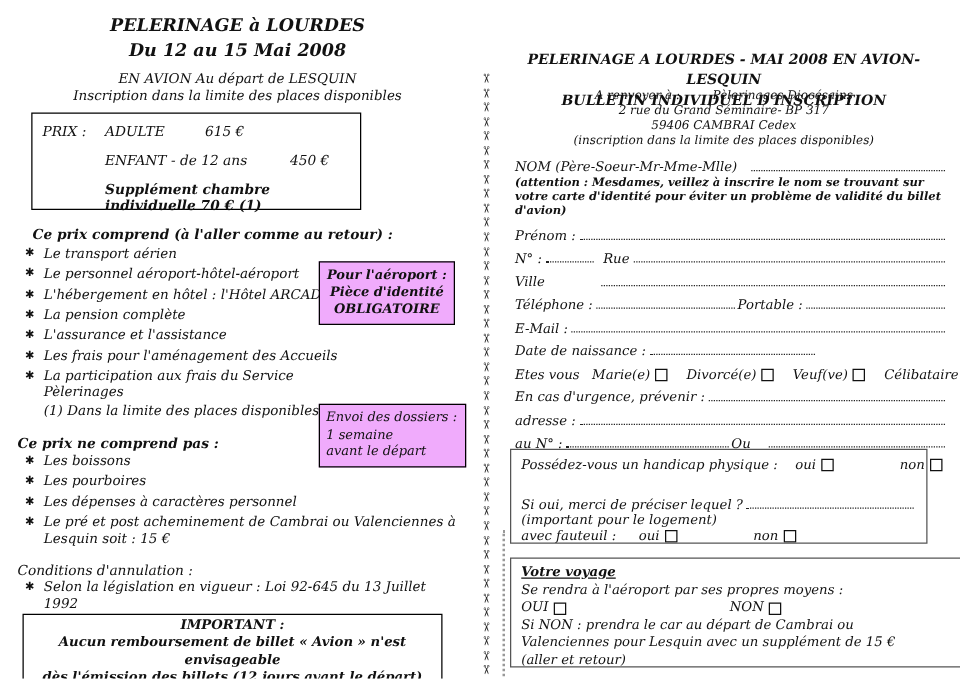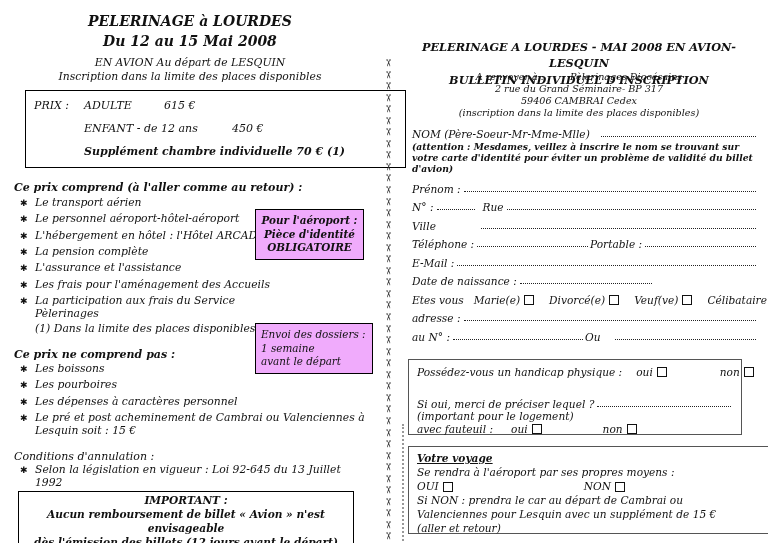--- a/index.html
+++ b/index.html
@@ -5,21 +5,21 @@
   html,body{margin:0;padding:0;background:#fff;}
   .page{position:relative;width:768px;height:543px;background:#ffffff;overflow:hidden;
         font-family:"DejaVu Serif","Liberation Serif",serif;font-style:italic;color:#111;}
   .b{font-weight:bold;}
   .pre{white-space:pre-line;}
   
   .l-titles{position:absolute;left:40px;top:11px;width:300px;text-align:center;
             font-weight:bold;font-size:14px;line-height:1.45;}
   .l-subs{position:absolute;left:10px;top:56px;width:360px;text-align:center;
           font-size:10.8px;line-height:1.3;}
-  .pricebox{position:absolute;left:25px;top:90px;width:381px;height:78px;border:1.6px solid #000;
+  .pricebox{position:absolute;left:25px;top:90px;width:264px;height:78px;border:1.6px solid #000;
             font-size:11px;padding:8px 0 0 8px;box-sizing:border-box;}
   .pricerow{display:flex;margin-bottom:10px;}
   .pr-label{flex:0 0 50px;}
   .pr-name{flex:0 0 80px;}
   .pr-name2{flex:0 0 148px;}
   .pr-indent{margin-left:50px;display:flex;}
   .sec-head{position:absolute;font-weight:bold;font-size:11px;left:14px;}
   .sec-head.normal{font-weight:normal;}
   .blist{position:absolute;left:20px;margin:0;padding:0;list-style:none;font-size:10.8px;}
   .blist li{display:flex;line-height:1.18;margin-bottom:3.6px;}
@@ -95,21 +95,21 @@
     </div>
     <div class="pricerow pr-indent">
       <span class="pr-name2">ENFANT  - de 12 ans</span>
       <span>450 €</span>
     </div>
     <div class="pricerow pr-indent b">
       <span>Supplément chambre individuelle 70 € (1)</span>
     </div>
   </div>
 
-  <div class="sec-head" style="top:181px;">Ce prix comprend (à l'aller comme au retour) :</div>
+  <div class="sec-head" style="top:181px;margin-left:12px;">Ce prix comprend (à l'aller comme au retour) :</div>
   <ul class="blist" style="top:197px;width:340px;">
     <li>
         <span class="bullet">✱</span>
         <span class="pre">Le transport aérien</span>
       </li>
     <li>
         <span class="bullet">✱</span>
         <span class="pre">Le personnel aéroport-hôtel-aéroport</span>
       </li>
     <li>
@@ -292,20 +292,24 @@
       <span class="optwrap">
           <span>Veuf(ve)</span>
           <span class="cb"></span>
         </span>
       <span class="optwrap">
           <span>Célibataire</span>
           <span class="cb"></span>
         </span>
     </div>
     <div class="fr">
+      <span class="lbl">En cas d'urgence, prévenir :</span>
+      <span class="leader"></span>
+    </div>
+    <div class="fr">
       <span class="lbl">adresse :</span>
       <span class="leader"></span>
     </div>
     <div class="fr">
       <span class="lbl">au N° :</span>
       <span class="leader w130"></span>
       <span class="lbl">Ou</span>
       <span class="leader" style="margin-left:14px;"></span>
     </div>
   </div>

